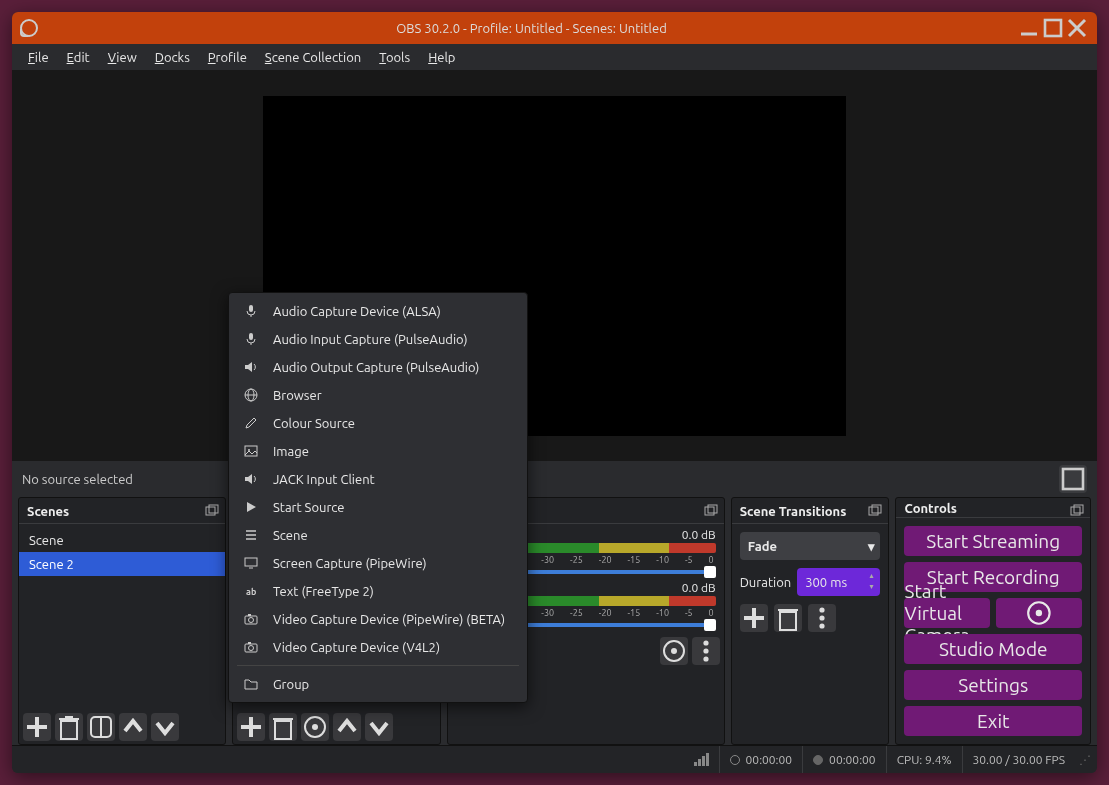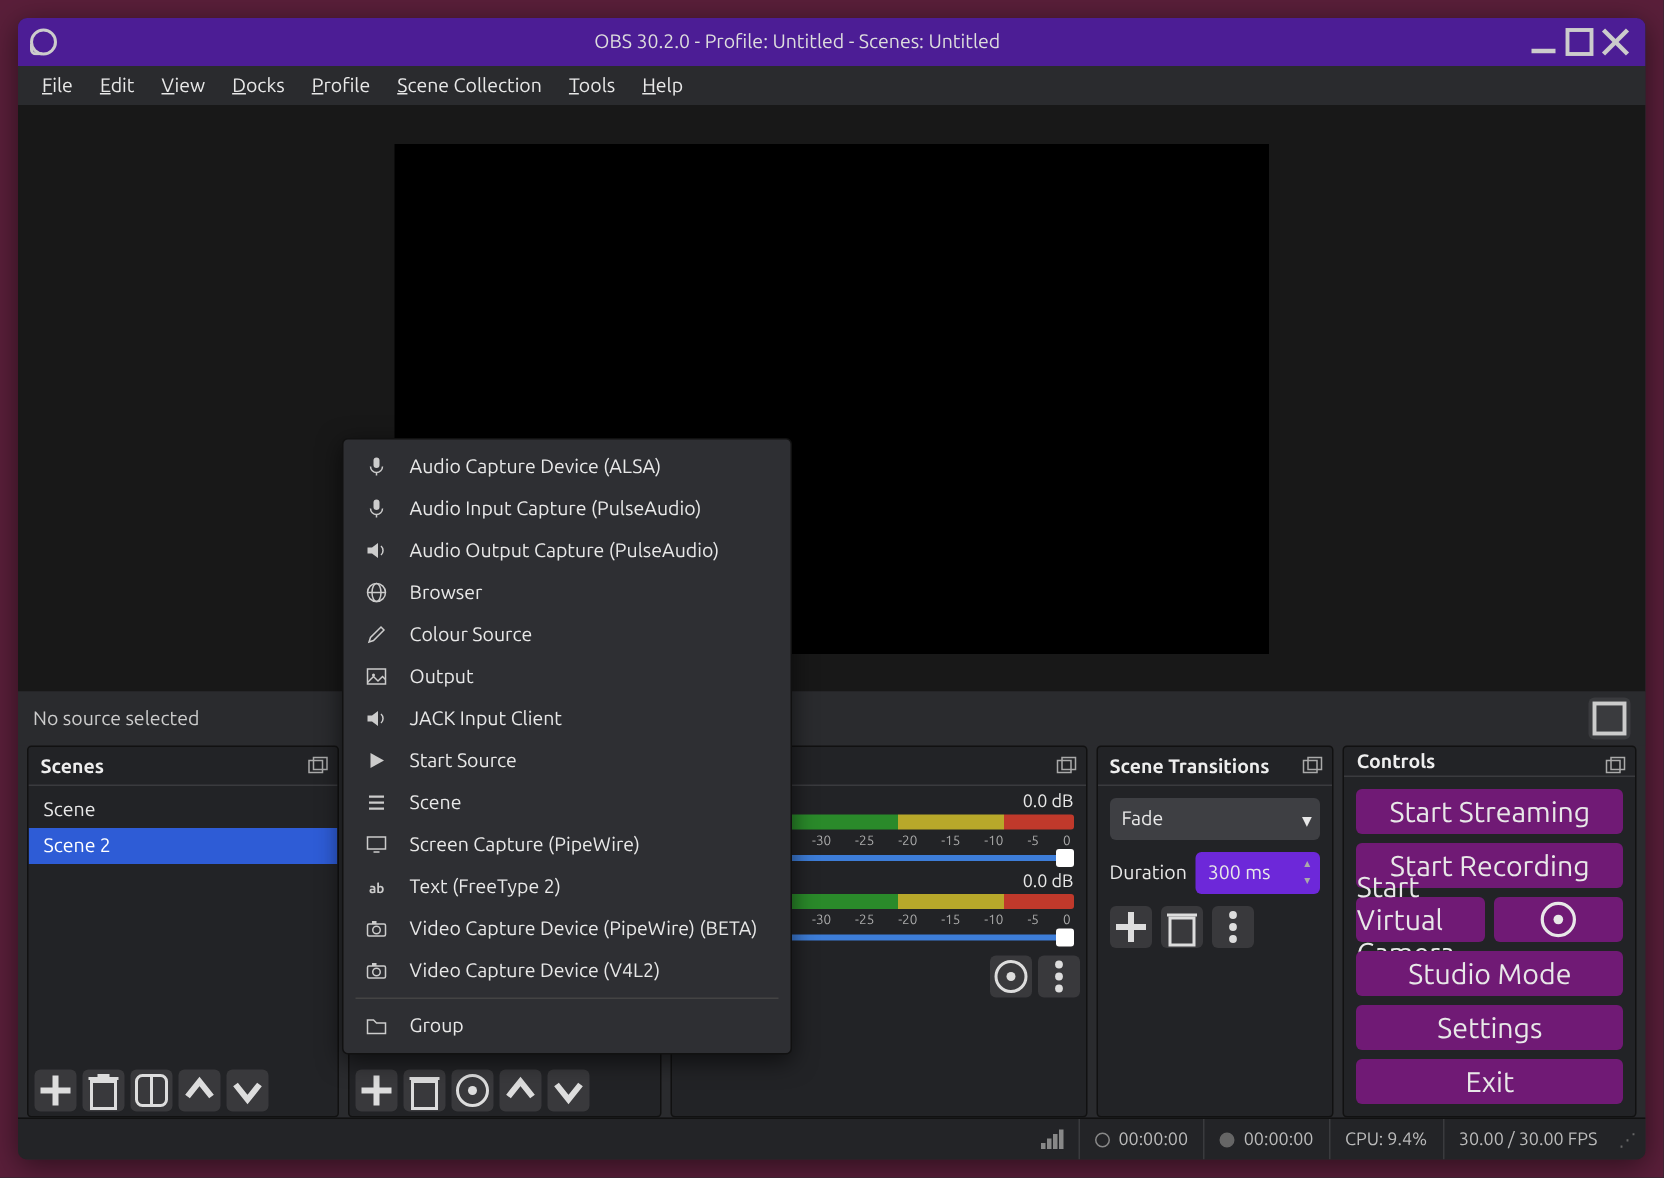--- a/index.html
+++ b/index.html
@@ -18,21 +18,21 @@
   width: 1085px; height: 761px;
   background: #2a2b2e;
   border-radius: 6px;
   display: flex;
   flex-direction: column;
   overflow: hidden;
   box-shadow: 0 4px 20px rgba(0,0,0,0.5);
 }
 .titlebar {
   height: 32px;
-  background: #4c1d95;
+  background: #c2410c;
   display: flex;
   align-items: center;
   padding: 0 8px;
   position: relative;
 }
 .app-icon {
   width: 18px; height: 18px;
   border: 2px solid #ccc;
   border-radius: 50%;
   position: relative;
@@ -166,20 +166,21 @@
   font-size: 19px;
 }
 .ctrl-row { display:flex; gap:6px;}
 .ctrl-row .ctrl-btn { flex:1;}
 .gear-side { width:30px; flex:0 0 30px;}
 .trans-body { padding:8px; display:flex; flex-direction:column; gap:8px;}
 .select {
   height: 28px; background:#3e3f43; border-radius:4px;
   display:flex; align-items:center; padding:0 8px; position:relative;
   cursor:pointer;
+  font-weight:bold;
 }
 .select .chev { position:absolute; right:6px; }
 .dur-row { display:flex; align-items:center; gap:6px;}
 .dur-input { flex:1; height:28px; background:#6d28d9; border-radius:4px; display:flex; align-items:center; padding:0 8px; position:relative;}
 .dur-spin { position:absolute; right:2px; top:2px; display:flex; flex-direction:column;}
 .dur-spin span { height:11px; width:14px; font-size:8px; display:flex; align-items:center; justify-content:center; cursor:pointer; color:#aaa;}
 .trans-btns { display:flex; gap:6px;}
 .mixer-body { padding:4px 8px; display:flex; flex-direction:column; gap:4px; font-size:12px;}
 .meter-row { display:flex; flex-direction:column; gap:2px;}
 .meter-head { display:flex; justify-content:space-between; }
@@ -586,21 +587,21 @@
       <span>Colour Source</span>
     </div>
     <div class="ctx-item">
       <span class="ctx-icon">
         <svg viewBox="0 0 16 16">
           <rect x="2" y="3" width="12" height="10" fill="none" stroke="currentColor"></rect>
           <circle cx="6" cy="7" r="1" fill="currentColor"></circle>
           <polyline points="2,12 6,8 9,11 12,8 14,10" fill="none" stroke="currentColor"></polyline>
         </svg>
       </span>
-      <span>Output</span>
+      <span>Image</span>
     </div>
     <div class="ctx-item">
       <span class="ctx-icon">
         <svg viewBox="0 0 16 16">
           <polygon points="2,6 5,6 9,3 9,13 5,10 2,10" fill="currentColor"></polygon>
           <path d="M11 5a4 4 0 0 1 0 6" fill="none" stroke="currentColor"></path>
         </svg>
       </span>
       <span>JACK Input Client</span>
     </div>

